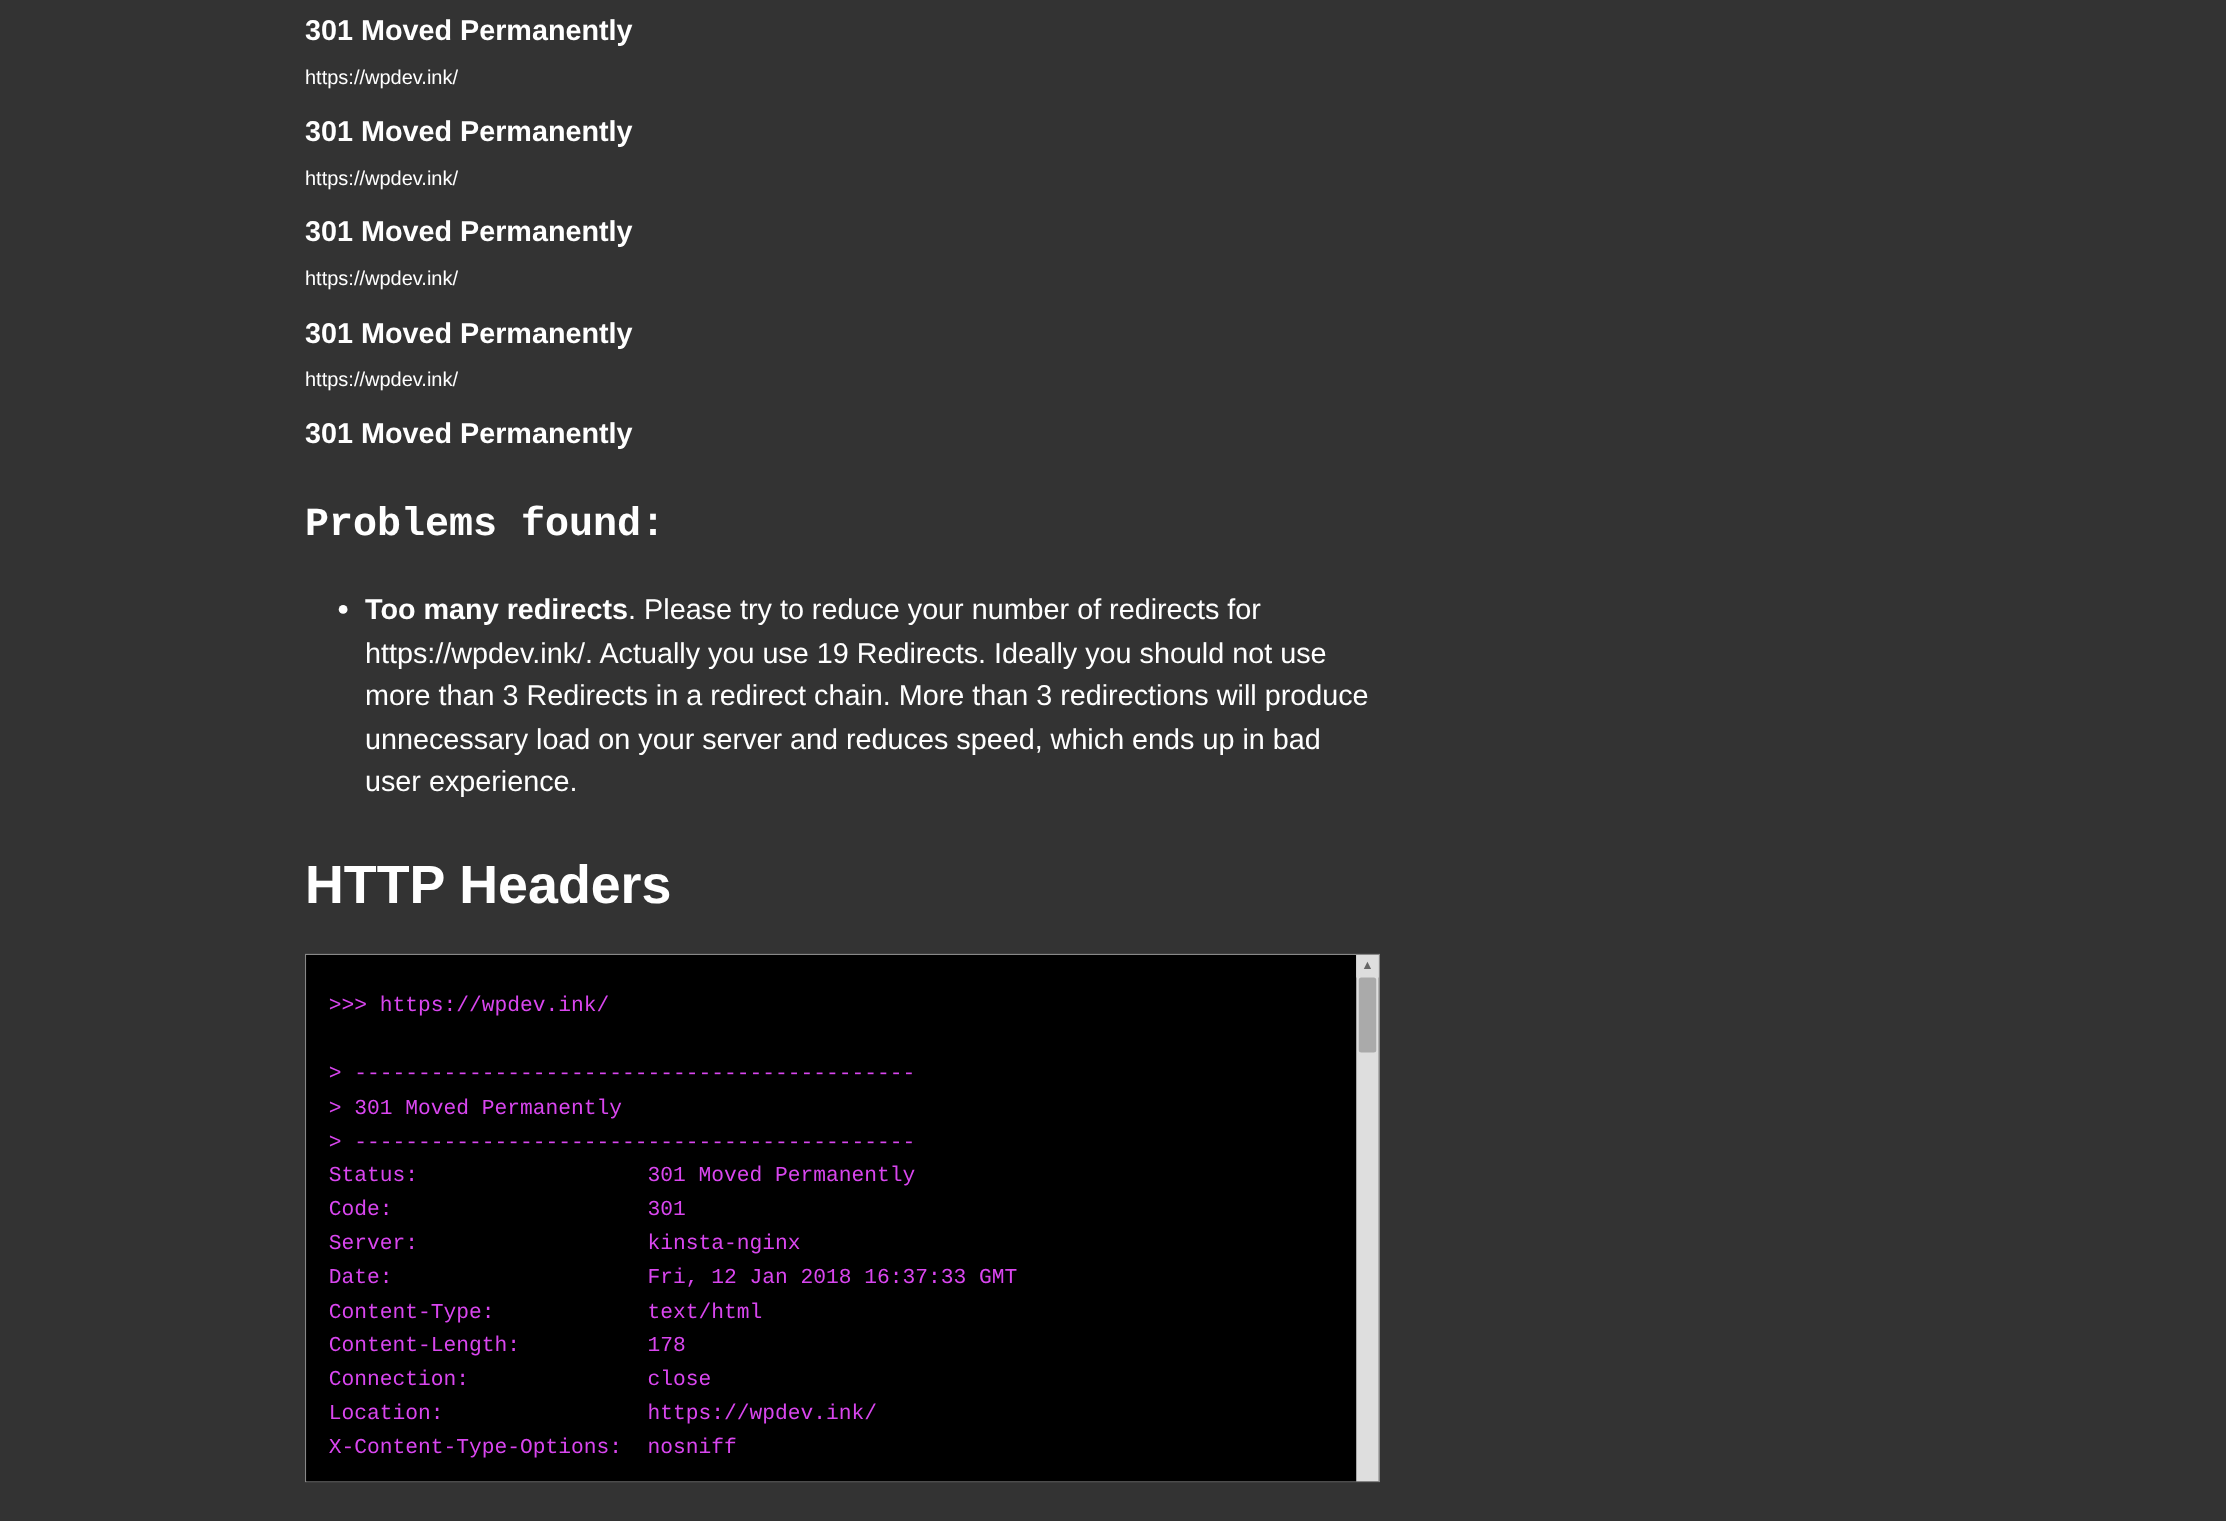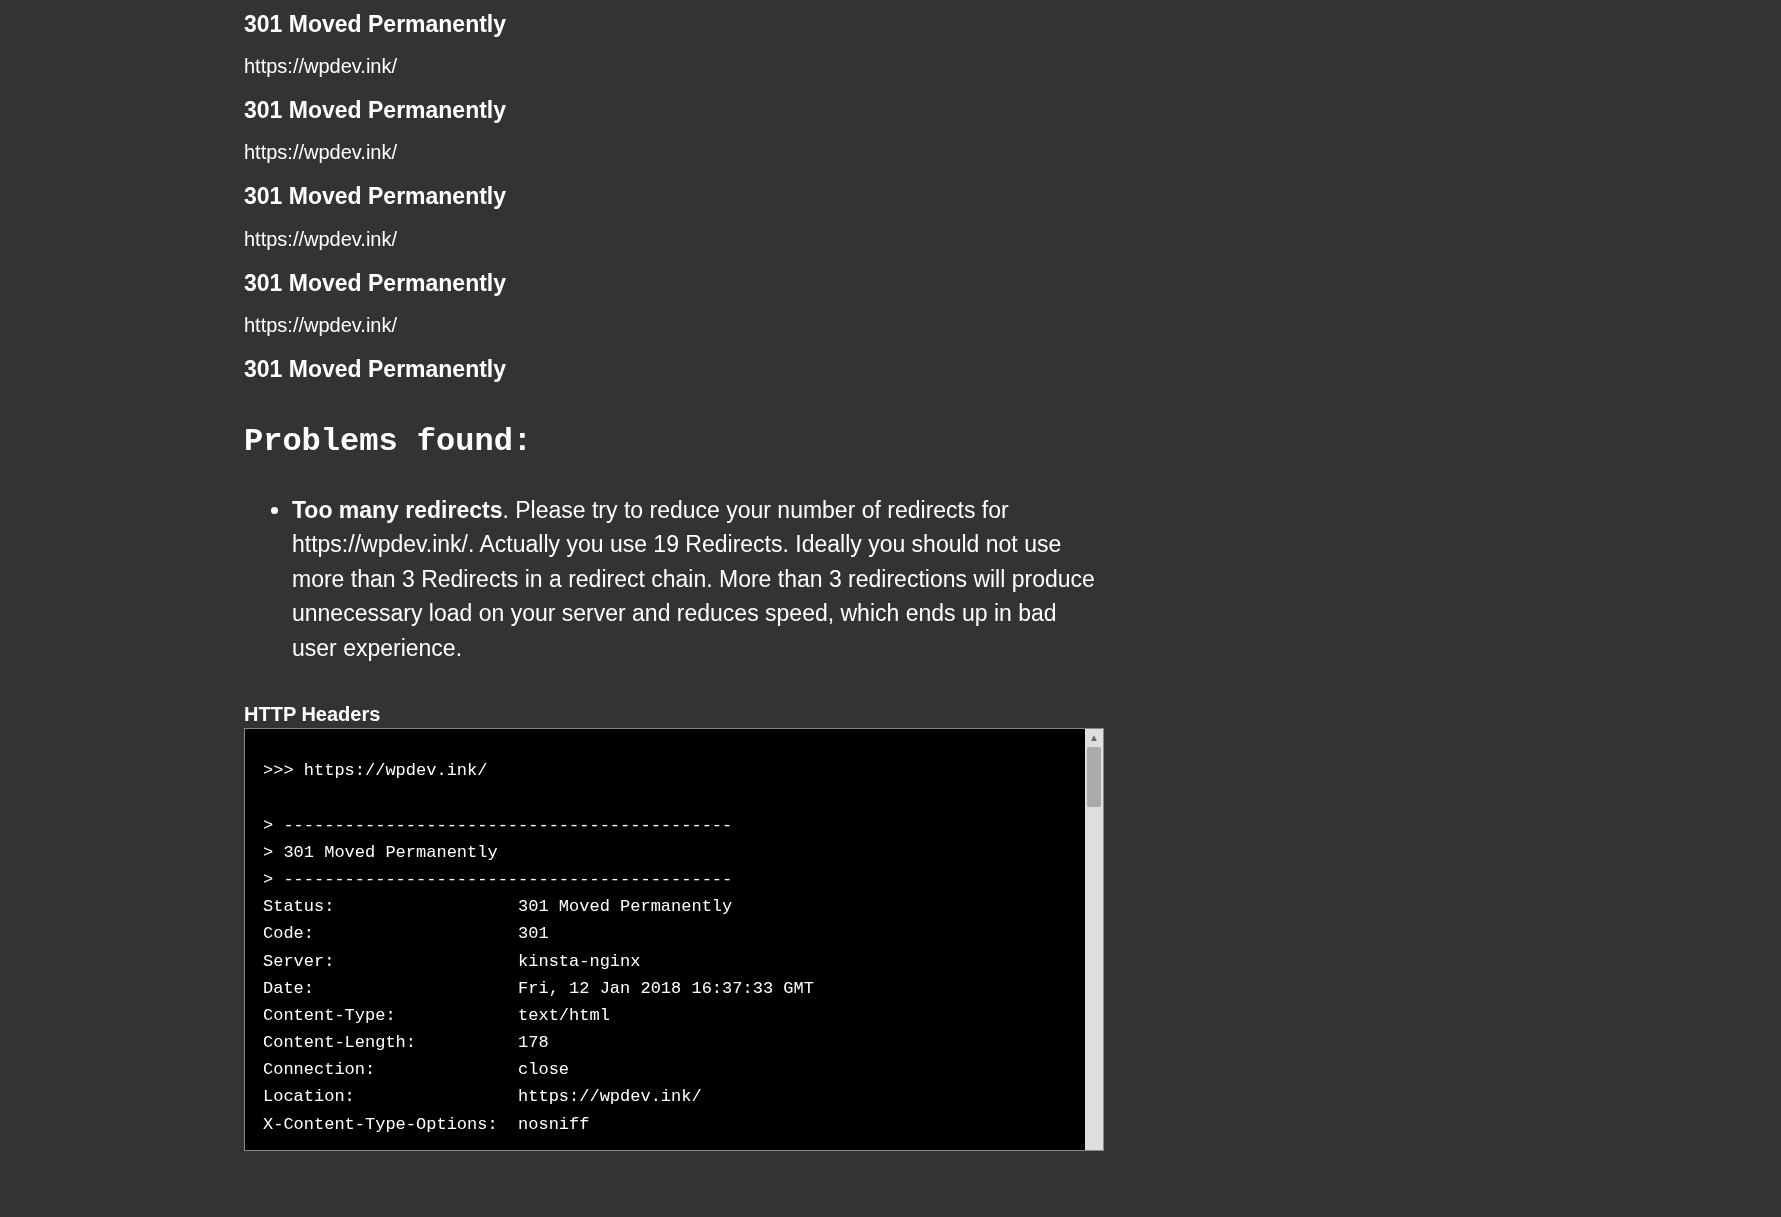--- a/index.html
+++ b/index.html
@@ -18,21 +18,21 @@
       max-width: 860px;
       margin-left: 244px;
       padding-top: 8px;
     }
     .redirect-status {
       font-weight: bold;
       font-size: 23px;
       margin-bottom: 12px;
     }
     .redirect-url {
-      font-size: 20px;
+      font-size: 16px;
       margin-bottom: 14px;
     }
     .section-heading {
       font-weight: bold;
       font-size: 32px;
       margin-top: 35px;
       margin-bottom: 28px;
       font-family: Liberation Mono, monospace;
     }
     .problems-list {
@@ -42,32 +42,33 @@
     .problems-list li {
       font-size: 23px;
       line-height: 1.5;
       margin-bottom: 12px;
     }
     .problem-bold {
       font-weight: bold;
     }
     .headers-heading {
       font-weight: bold;
-      font-size: 20px;
+      font-size: 43px;
       margin-top: 35px;
+      margin-bottom: 25px;
     }
     .terminal-wrapper {
       position: relative;
       border: 1px solid #888;
       background: #000;
       display: flex;
     }
     .terminal {
       background-color: #000000;
-      color: #ffffff;
+      color: #d946ef;
       font-family: "Courier New", Courier, monospace;
       font-size: 17px;
       line-height: 1.6;
       padding: 28px 32px 12px 18px;
       white-space: pre;
       flex: 1;
       overflow: hidden;
     }
     .scrollbar {
       width: 18px;

